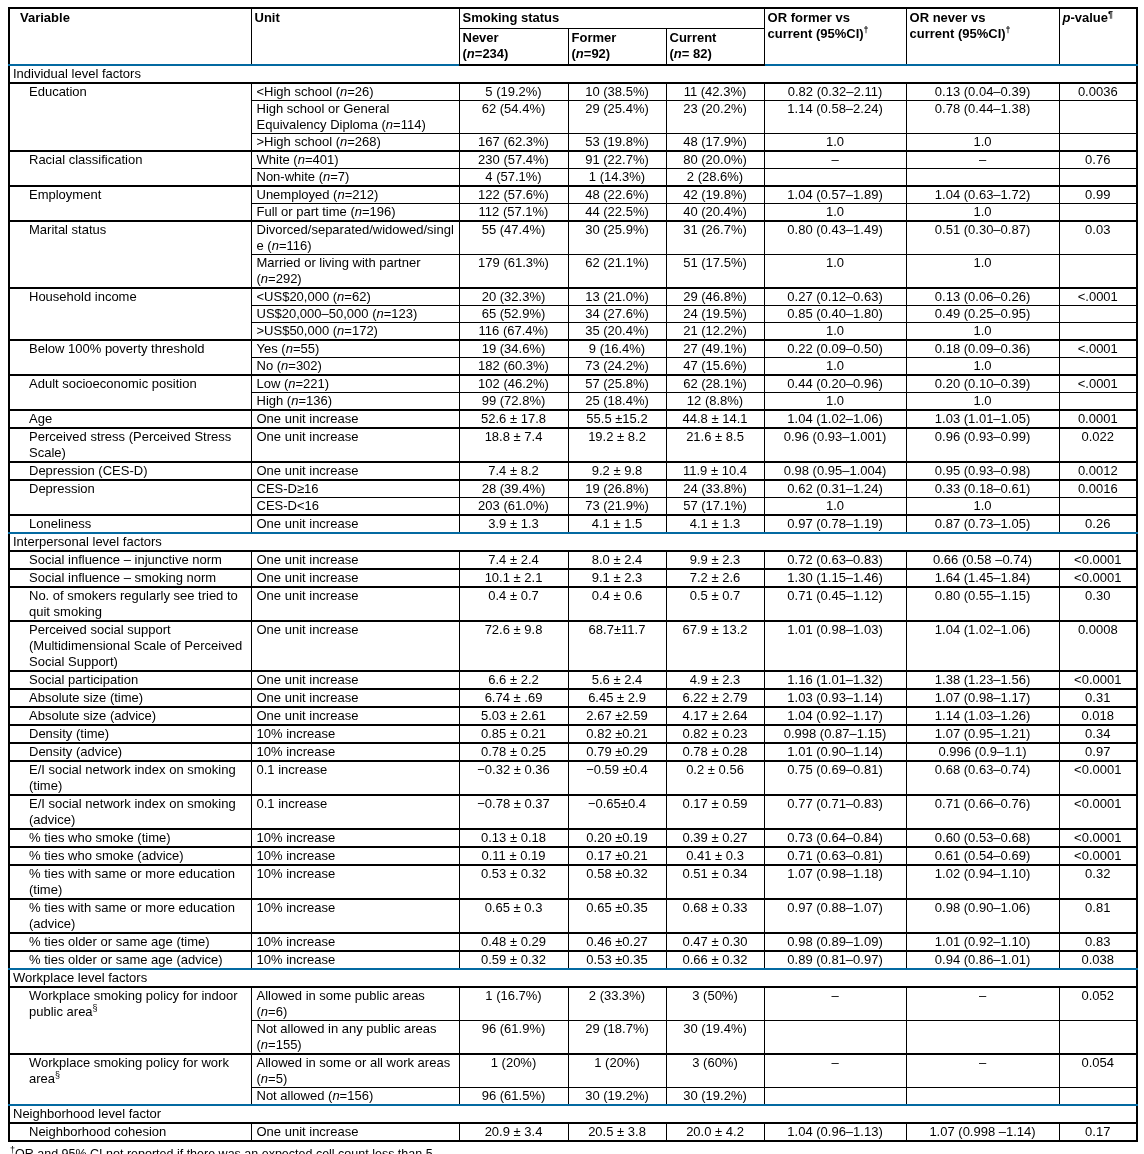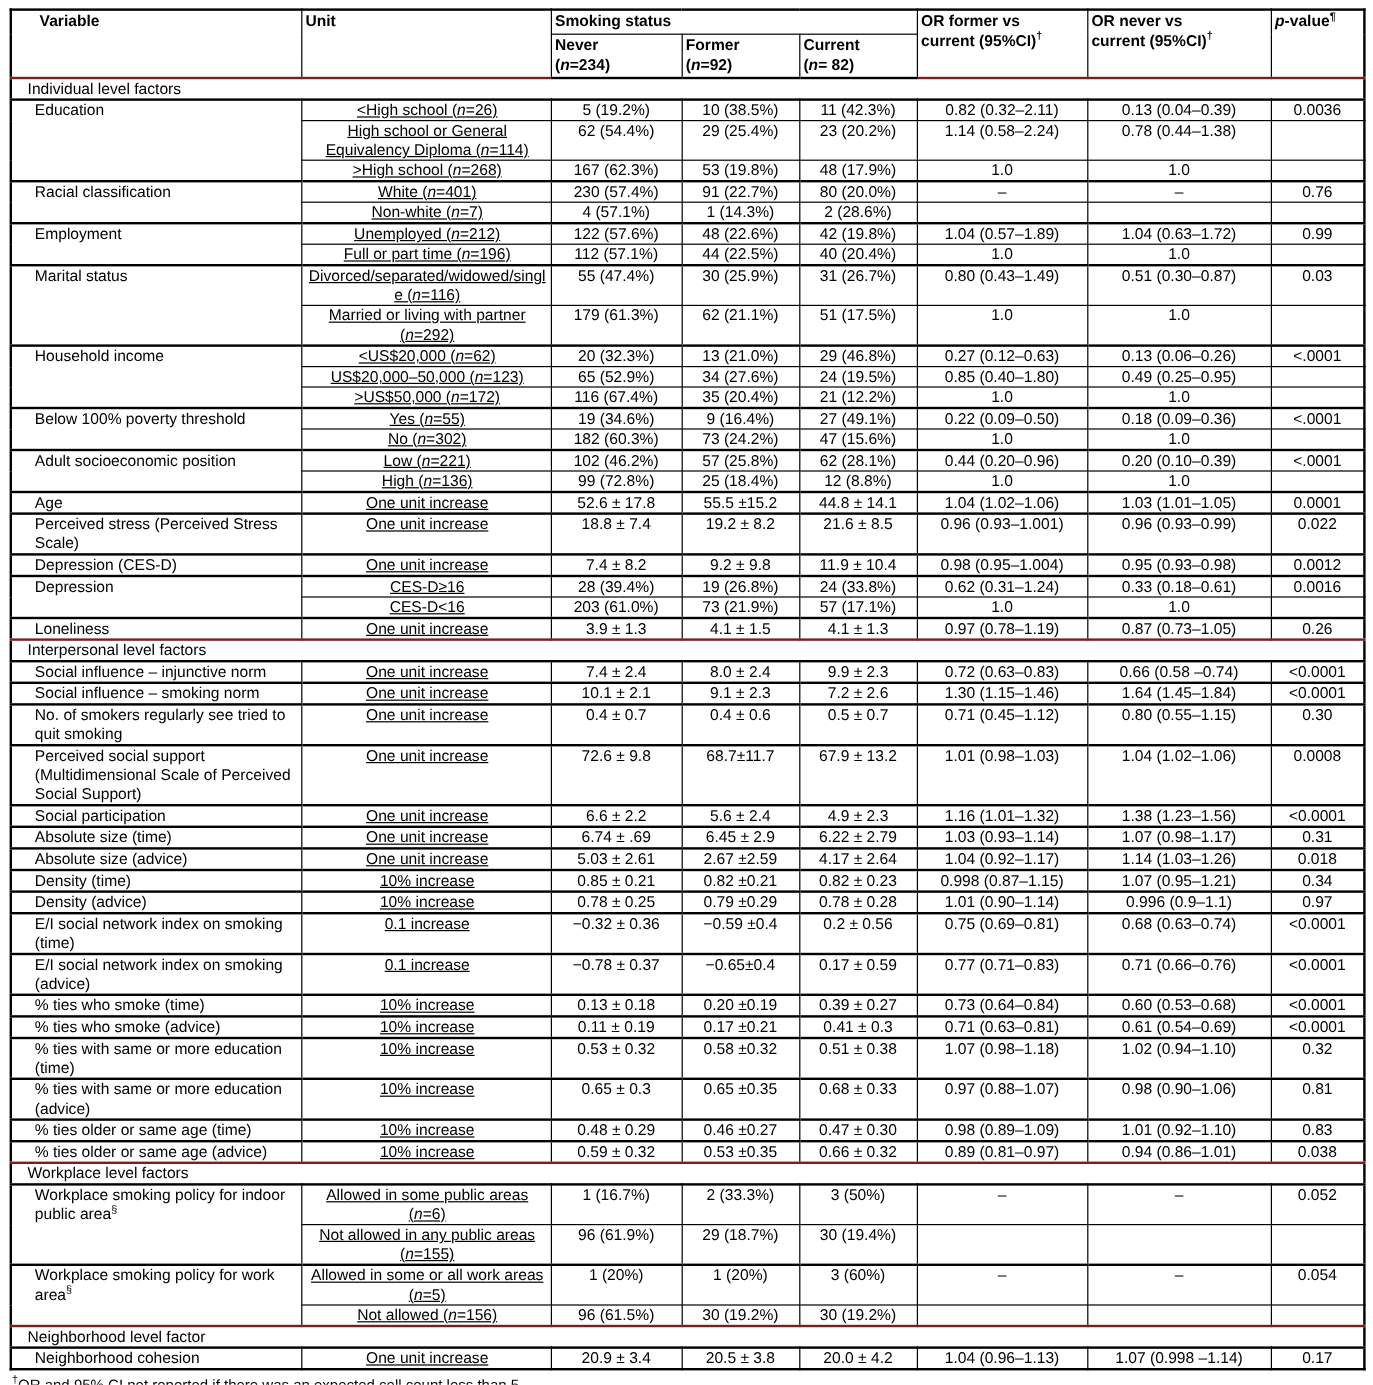--- a/index.html
+++ b/index.html
@@ -23,38 +23,38 @@
   thead th {
     border: 1px solid #000;
     font-weight: bold;
     font-size: 13px;
     line-height: 16px;
     text-align: left;
     vertical-align: top;
     white-space: pre-line;
     padding: 1px 3px 2px 3px;
   }
-  thead th.h-var { text-align: left; padding-left: 23px; }
+  thead th.h-var { text-align: left; padding-left: 10px; }
   thead tr.subhead th { border-bottom: 2px solid #000; }
 
   tbody td {
     border: 1px solid #000;
     font-size: 13px;
     line-height: 16px;
     vertical-align: top;
     padding: 0 3px;
     overflow-wrap: break-word;
   }
   tbody td.c { text-align: center; }
-  tbody td.u { text-align: center; padding-left: 5px; text-decoration: underline; }
+  tbody td.u { text-align: left; padding-left: 5px; }
   tbody td.variable { text-align: left; padding-left: 19px; margin-top: 20px; }
   tr.section td {
-    border-top: 2px solid #7f1d1d;
+    border-top: 2px solid #0369a1;
     border-bottom: 2px solid #000;
-    padding-left: 13px;
+    padding-left: 3px;
   }
   tr.gstart td { border-top: 2px solid #000; }
 
   sup { font-size: 9px; line-height: 0; vertical-align: super; }
 
   .footnotes {
     margin-top: 4px;
     font-size: 12.5px;
     line-height: 16.5px;
     padding-left: 2px;
@@ -440,21 +440,21 @@
           <td class="c">0.41 ± 0.3</td>
           <td class="c">0.71 (0.63–0.81)</td>
           <td class="c">0.61 (0.54–0.69)</td>
           <td class="c">&lt;0.0001</td>
         </tr>
         <tr class="gstart">
           <td class="variable" rowspan="1">% ties with same or more education (time)</td>
           <td class="u">10% increase</td>
           <td class="c">0.53 ± 0.32</td>
           <td class="c">0.58 ±0.32</td>
-          <td class="c">0.51 ± 0.38</td>
+          <td class="c">0.51 ± 0.34</td>
           <td class="c">1.07 (0.98–1.18)</td>
           <td class="c">1.02 (0.94–1.10)</td>
           <td class="c">0.32</td>
         </tr>
         <tr class="gstart">
           <td class="variable" rowspan="1">% ties with same or more education (advice)</td>
           <td class="u">10% increase</td>
           <td class="c">0.65 ± 0.3</td>
           <td class="c">0.65 ±0.35</td>
           <td class="c">0.68 ± 0.33</td>

